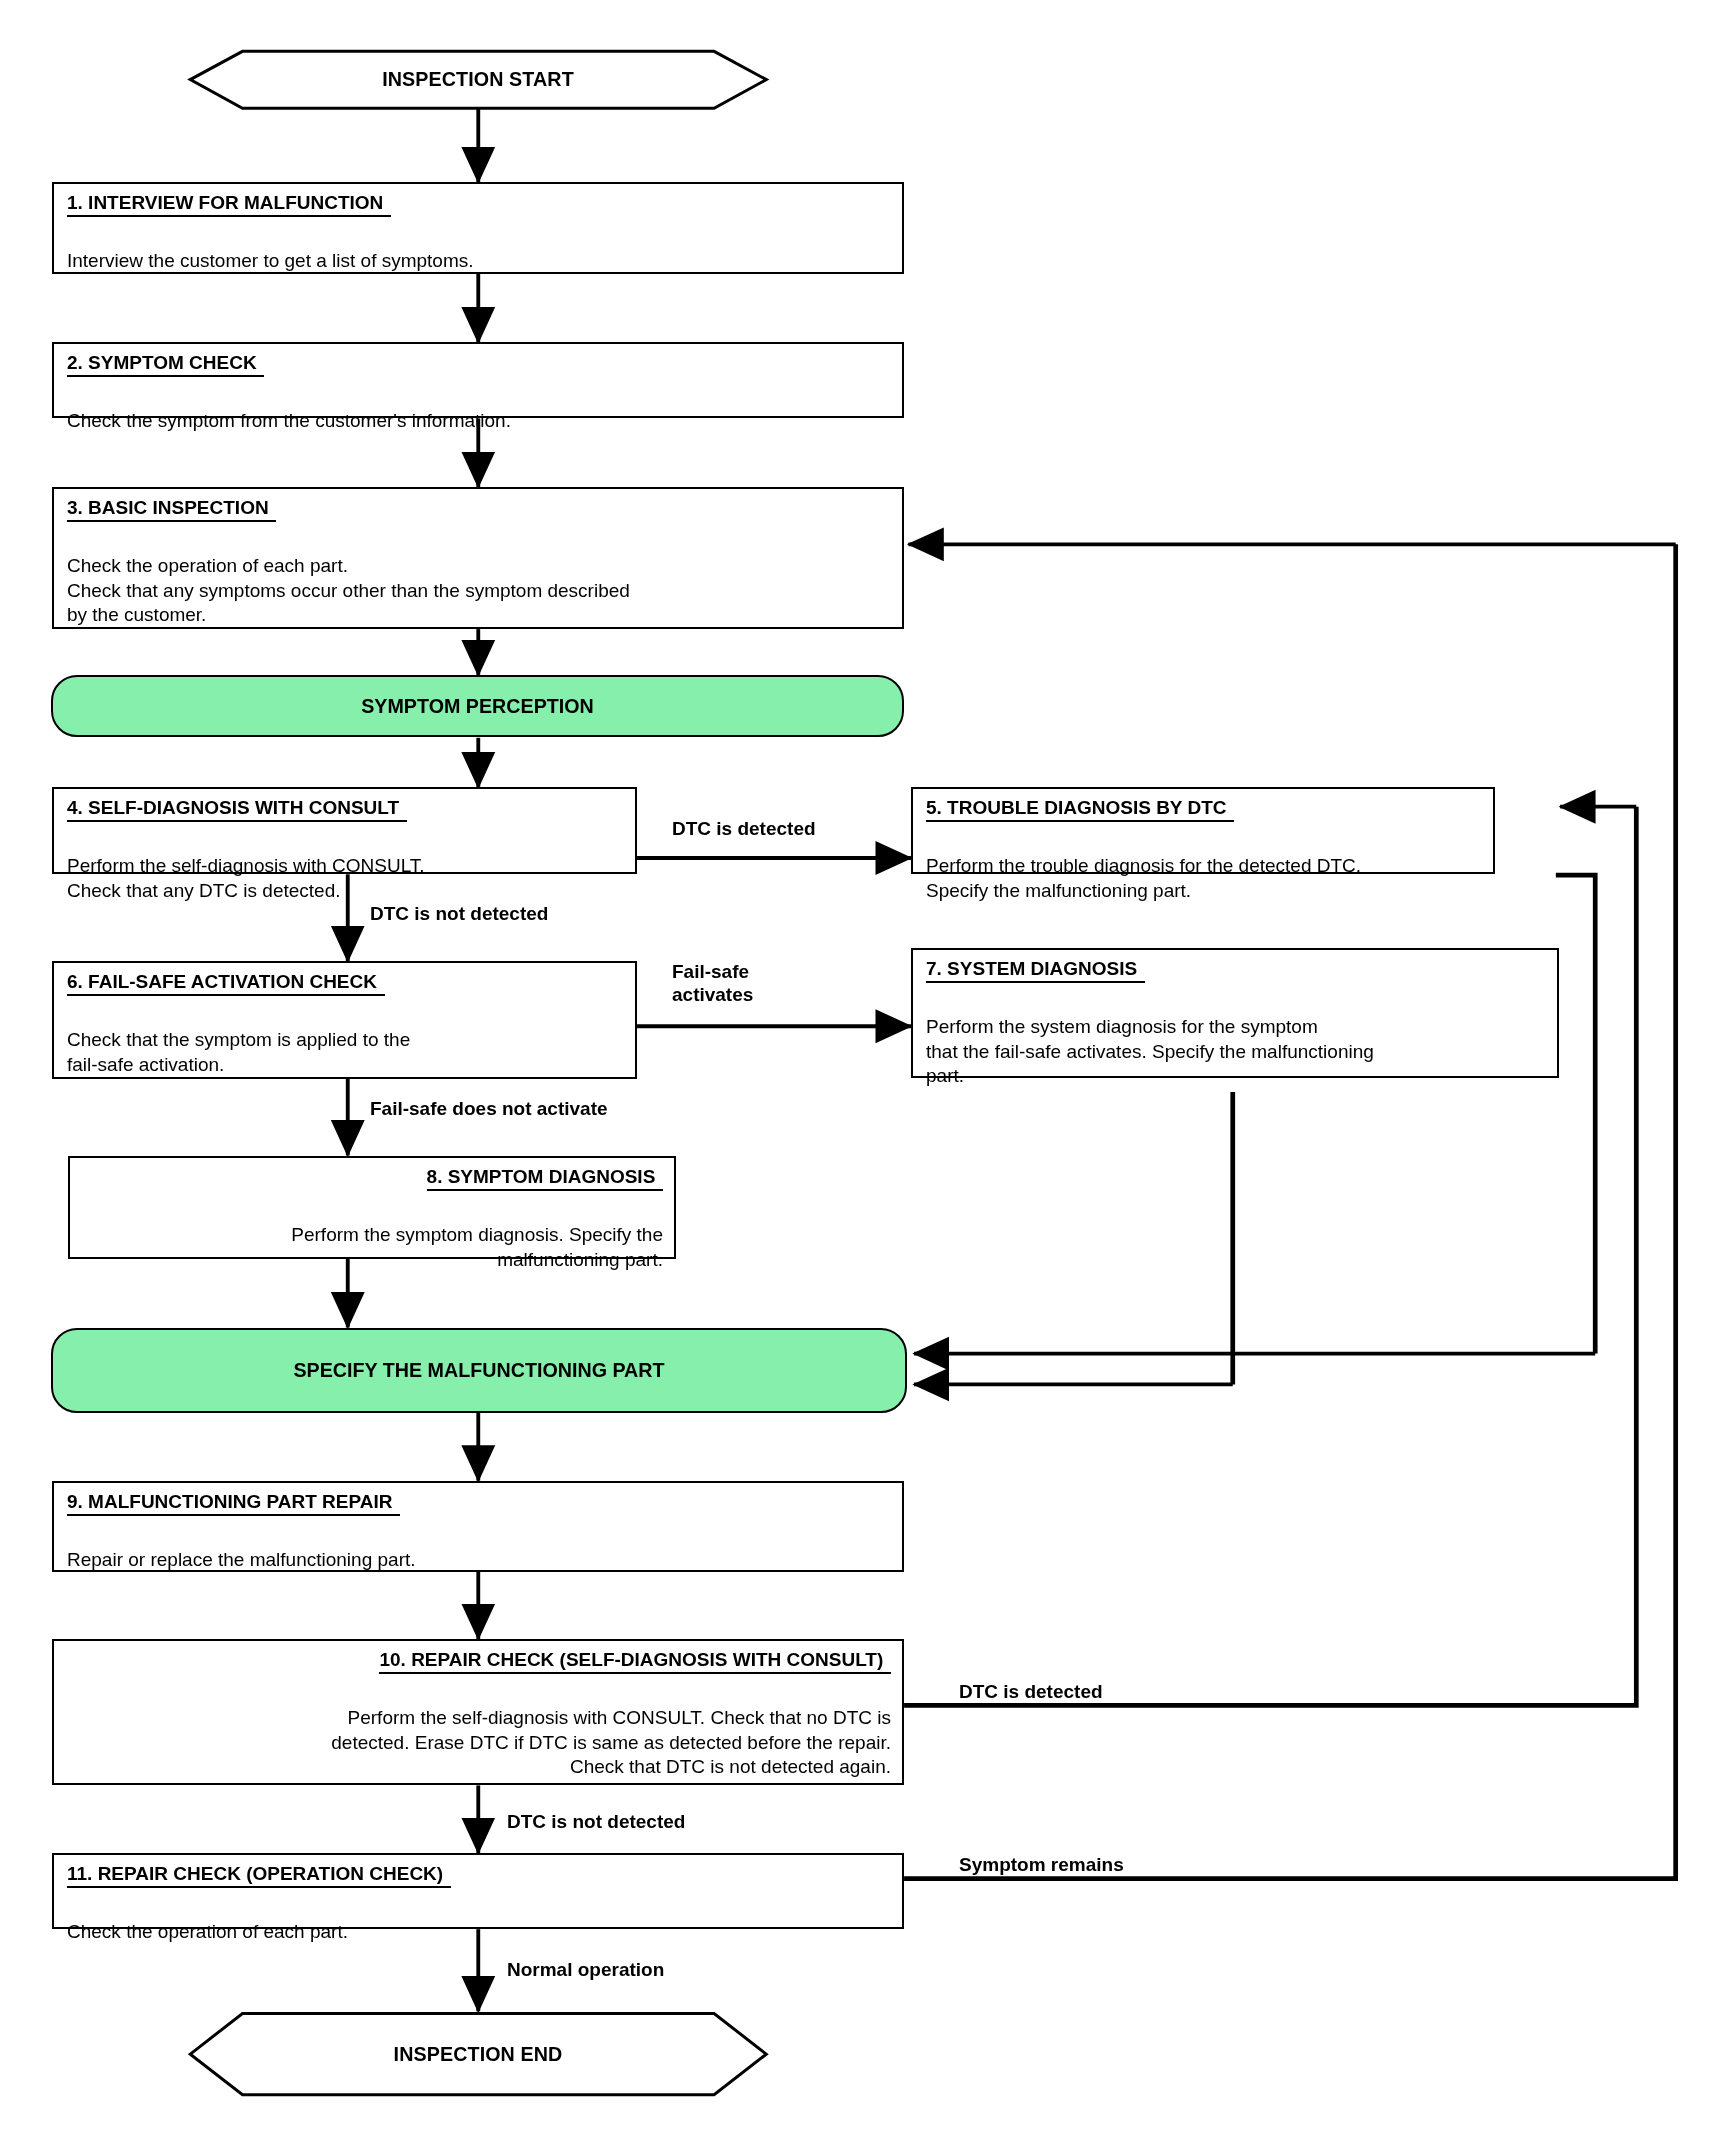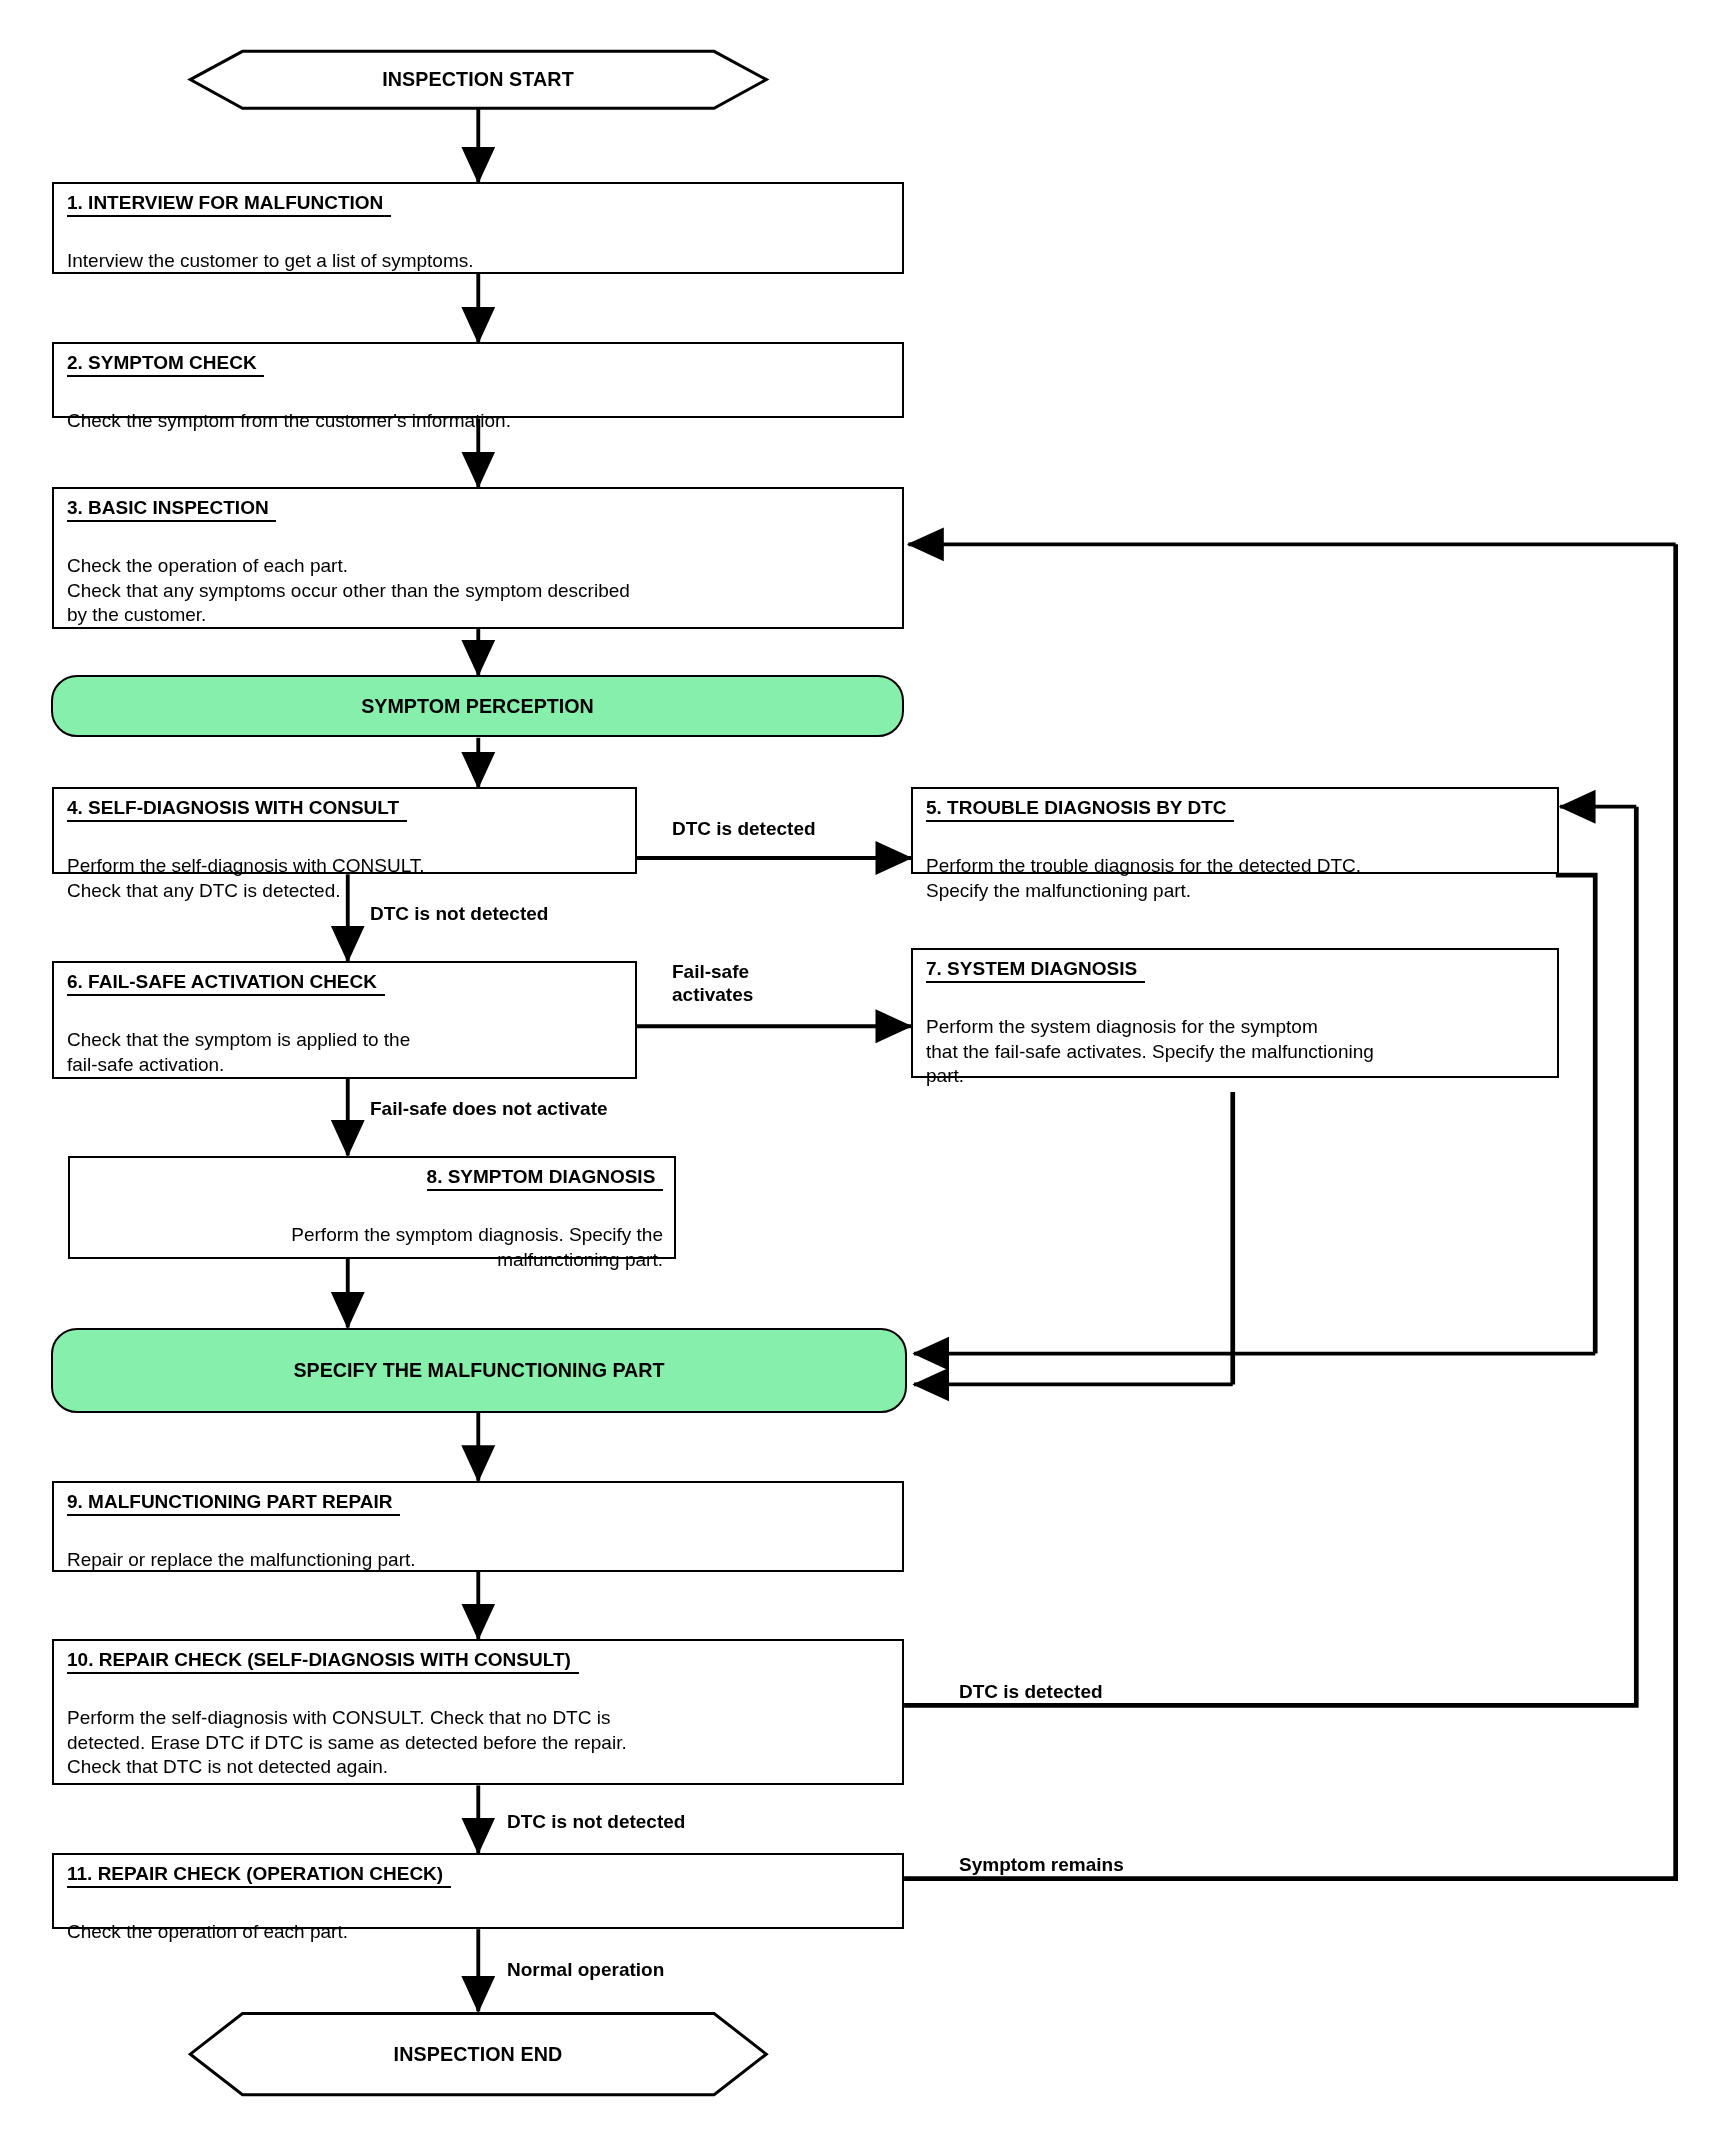--- a/index.html
+++ b/index.html
@@ -130,21 +130,21 @@
   </div>
 
   <div class="node boxnode pad" style="left:52px;top:787px;width:585px;height:87px;">
     <div class="title">4. SELF-DIAGNOSIS WITH CONSULT</div>
     <div class="body">
       <div>Perform the self-diagnosis with CONSULT.</div>
       <div>Check that any DTC is detected.</div>
     </div>
   </div>
 
-  <div class="node boxnode pad" style="left:911px;top:787px;width:648px;height:87px;">
+  <div class="node boxnode pad" style="left:911px;top:787px;width:584px;height:87px;">
     <div class="title">5. TROUBLE DIAGNOSIS BY DTC</div>
     <div class="body">
       <div>Perform the trouble diagnosis for the detected DTC.</div>
       <div>Specify the malfunctioning part.</div>
     </div>
   </div>
 
   <div class="node boxnode pad" style="left:52px;top:961px;width:585px;height:118px;">
     <div class="title">6. FAIL-SAFE ACTIVATION CHECK</div>
     <div class="body">
@@ -174,21 +174,21 @@
     <span class="roundlabel">SPECIFY THE MALFUNCTIONING PART</span>
   </div>
 
   <div class="node boxnode pad" style="left:52px;top:1481px;width:852px;height:91px;">
     <div class="title">9. MALFUNCTIONING PART REPAIR</div>
     <div class="body">
       <div>Repair or replace the malfunctioning part.</div>
     </div>
   </div>
 
-  <div class="node boxnode pad" style="left:52px;top:1639px;width:852px;height:146px;">
+  <div class="node boxnode pad" style="left:52px;top:1639px;width:852px;height:146px;text-align:right;">
     <div class="title">10. REPAIR CHECK (SELF-DIAGNOSIS WITH CONSULT)</div>
     <div class="body">
       <div>Perform the self-diagnosis with CONSULT. Check that no DTC is</div>
       <div>detected. Erase DTC if DTC is same as detected before the repair.</div>
       <div>Check that DTC is not detected again.</div>
     </div>
   </div>
 
   <div class="node boxnode pad" style="left:52px;top:1853px;width:852px;height:76px;">
     <div class="title">11. REPAIR CHECK (OPERATION CHECK)</div>

